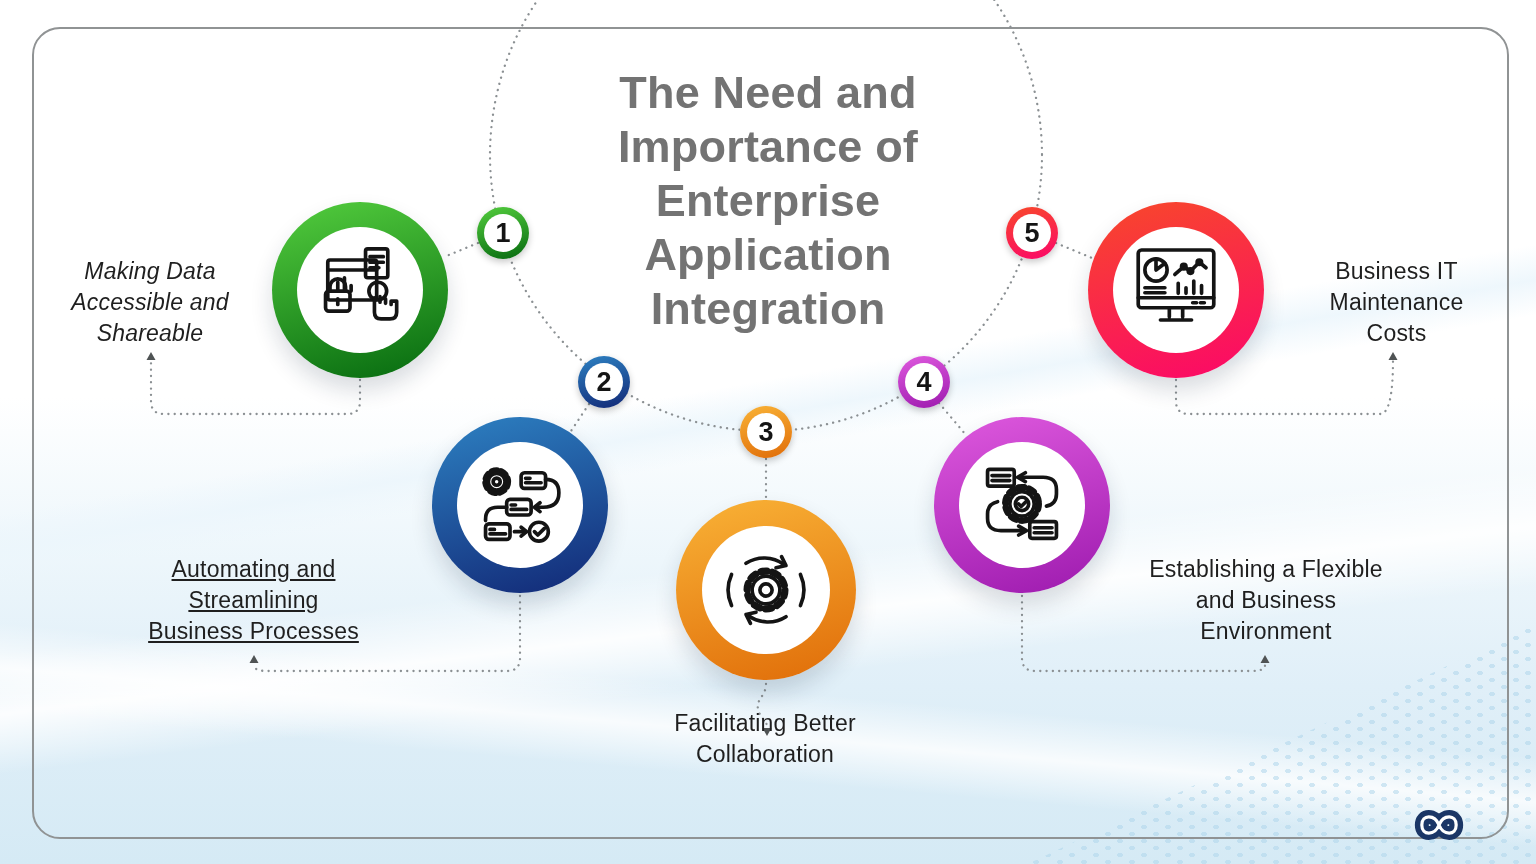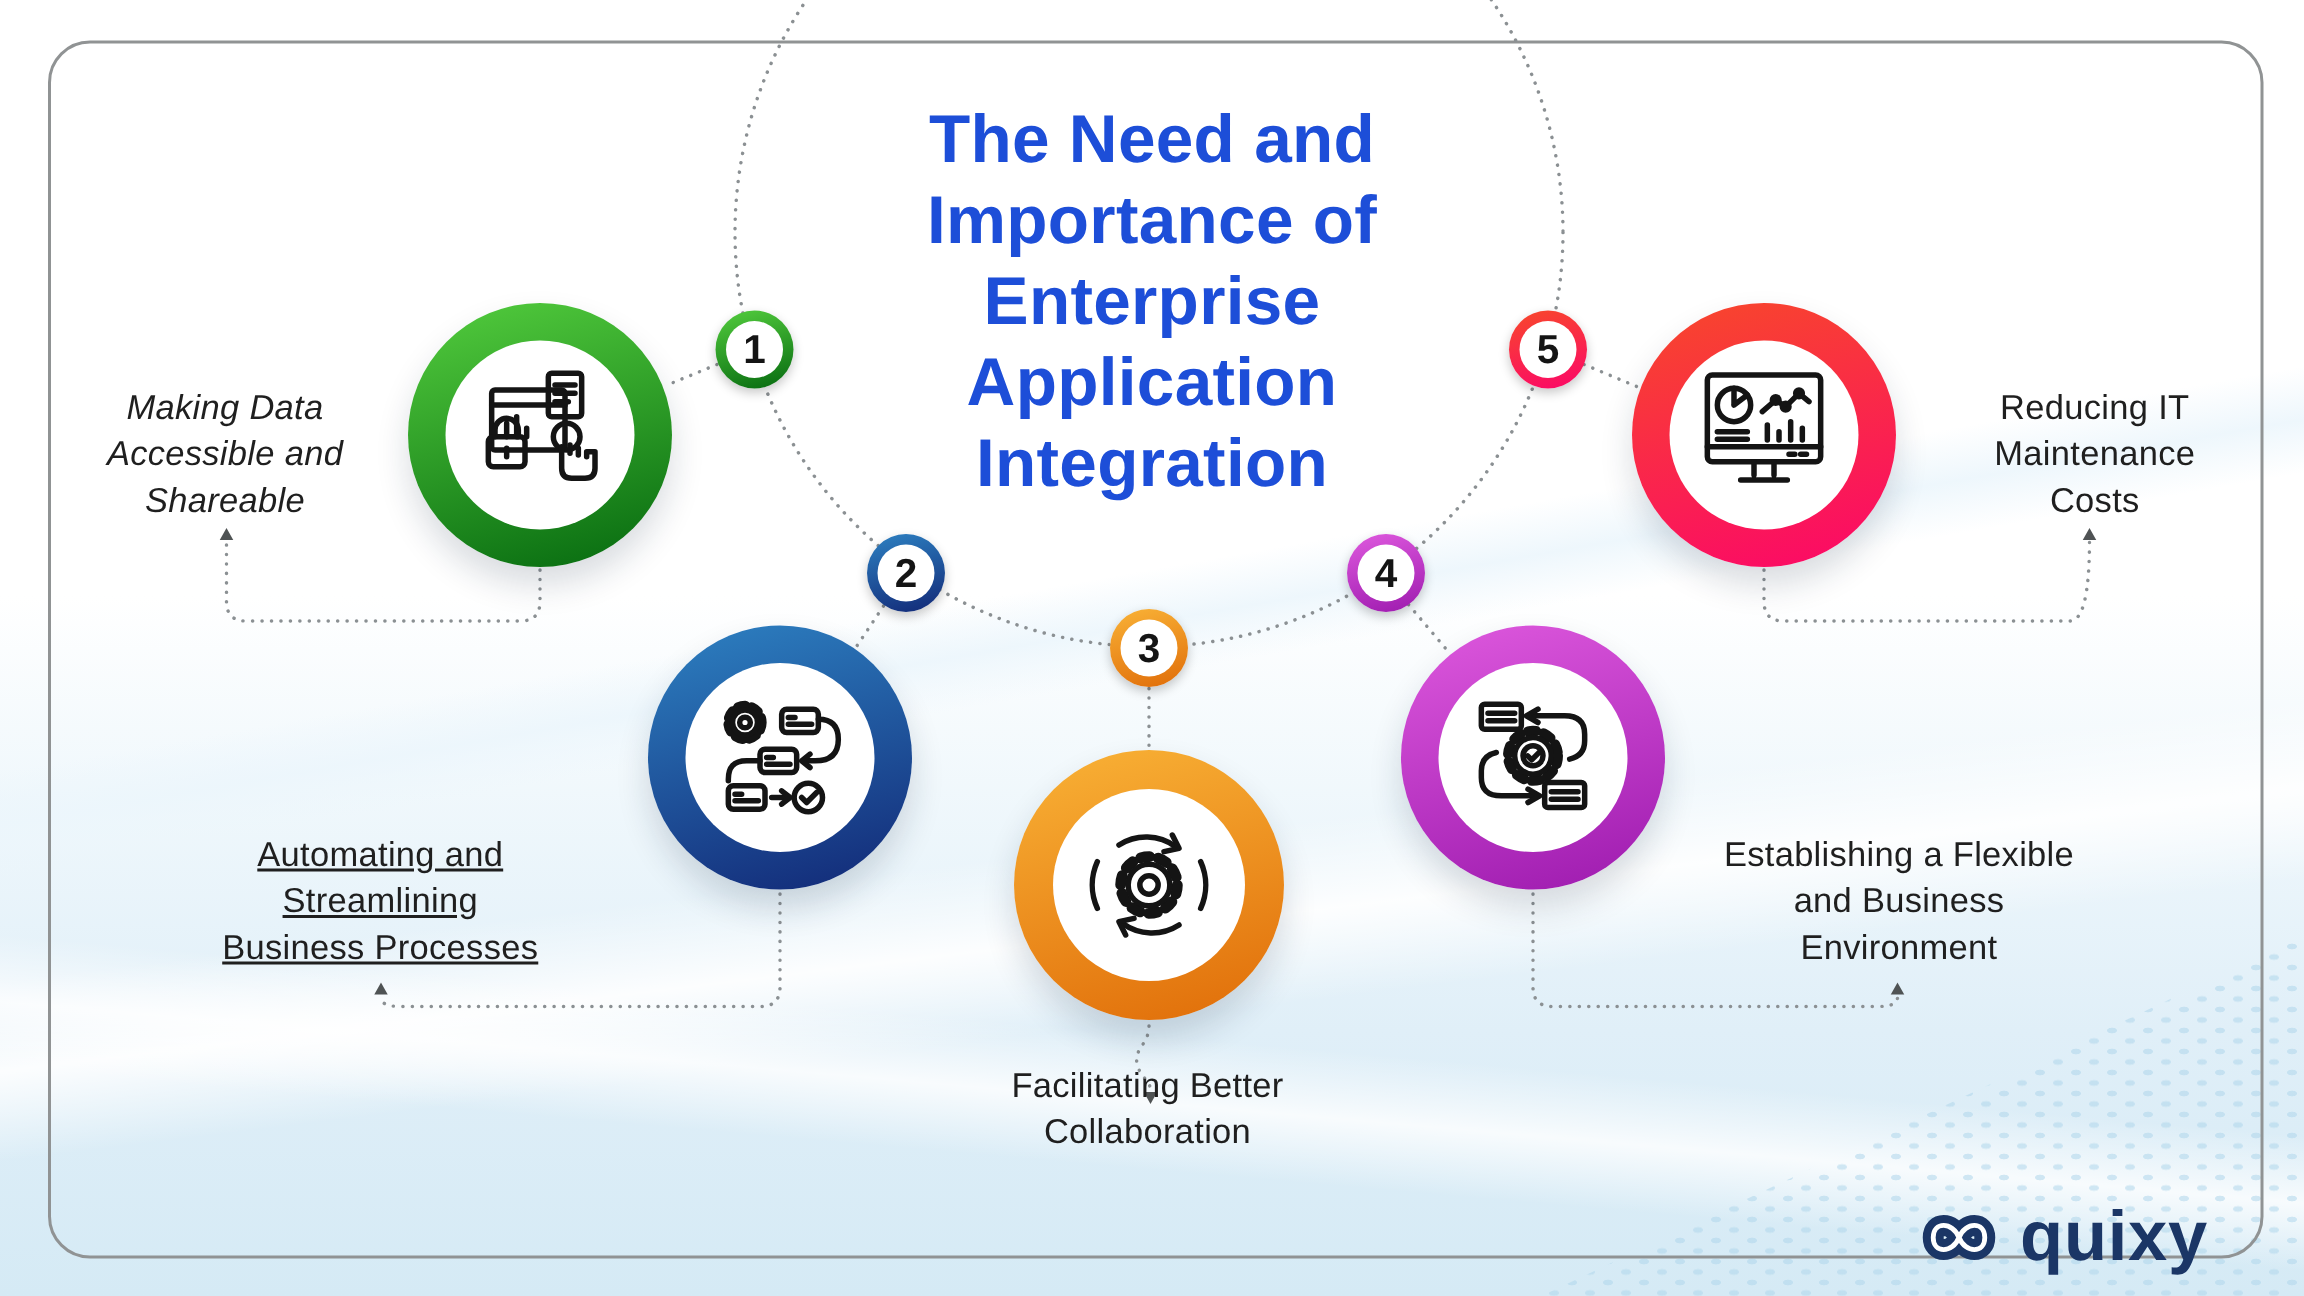--- a/index.html
+++ b/index.html
@@ -101,21 +101,21 @@
   </g>
   <g fill="#4f5354" stroke="none">
     <path d="M151 352 l-4.5 8 h9 z"></path>
     <path d="M254 655 l-4.5 8 h9 z"></path>
     <path d="M767 736 l-4.5 -8 h9 z"></path>
     <path d="M1265 655 l-4.5 8 h9 z"></path>
     <path d="M1393 352 l-4.5 8 h9 z"></path>
   </g>
 </svg>
 
-<div class="title" style="color: #1d4ed8;">The Need and Importance of Enterprise Application Integration</div>
+<div class="title" style="color: #737373;">The Need and Importance of Enterprise Application Integration</div>
 
 <div class="circle c1" style="background: linear-gradient(165deg, rgb(77, 197, 58) 8%, rgb(12, 113, 19) 92%);">
   <div class="inner">
     <svg class="icon-svg" width="100" height="100" viewBox="0 0 90 90">
       <g stroke="#141414" stroke-width="3.3" fill="none" stroke-linecap="round" stroke-linejoin="round">
         <rect x="16" y="18" width="44" height="36" rx="2"></rect>
         <path d="M16 27 h44"></path>
         <path d="M25 46 v-8 M31 46 v-12 M37 46 v-5"></path>
         <rect x="50" y="8" width="20" height="26" rx="2"></rect>
         <path d="M54 15 h12 M54 20 h12 M54 25 h8"></path>
@@ -225,21 +225,20 @@
         <circle cx="58" cy="28" r="2" fill="#141414"></circle>
         <circle cx="66" cy="20" r="2" fill="#141414"></circle>
         <path d="M47 48 v-9 M54 48 v-5 M61 48 v-11 M68 48 v-7"></path>
       </g>
     </svg>
   </div>
 </div>
 <div class="badge b5" style="background: linear-gradient(165deg, rgb(248, 67, 47) 8%, rgb(251, 12, 100) 92%);">
   <div class="inner">5</div>
 </div>
-<div class="label l5">Reducing IT Maintenance Costs</div>
+<div class="label l5">Business IT Maintenance Costs</div>
 
 <div class="brand">
   <svg width="66" height="58" viewBox="0 0 60 54">
     <path d="M14 27 C14 17 26 17 30 27 C34 37 46 37 46 27 C46 17 34 17 30 27 C26 37 14 37 14 27 Z" fill="none" stroke="#1b3666" stroke-width="13" stroke-linejoin="round"></path>
     <path d="M14 27 C14 17 26 17 30 27 C34 37 46 37 46 27 C46 17 34 17 30 27 C26 37 14 37 14 27 Z" fill="none" stroke="#ffffff" stroke-width="3"></path>
   </svg>
-  <span class="brand-text">quixy</span>
 </div>
 
 </body></html>

